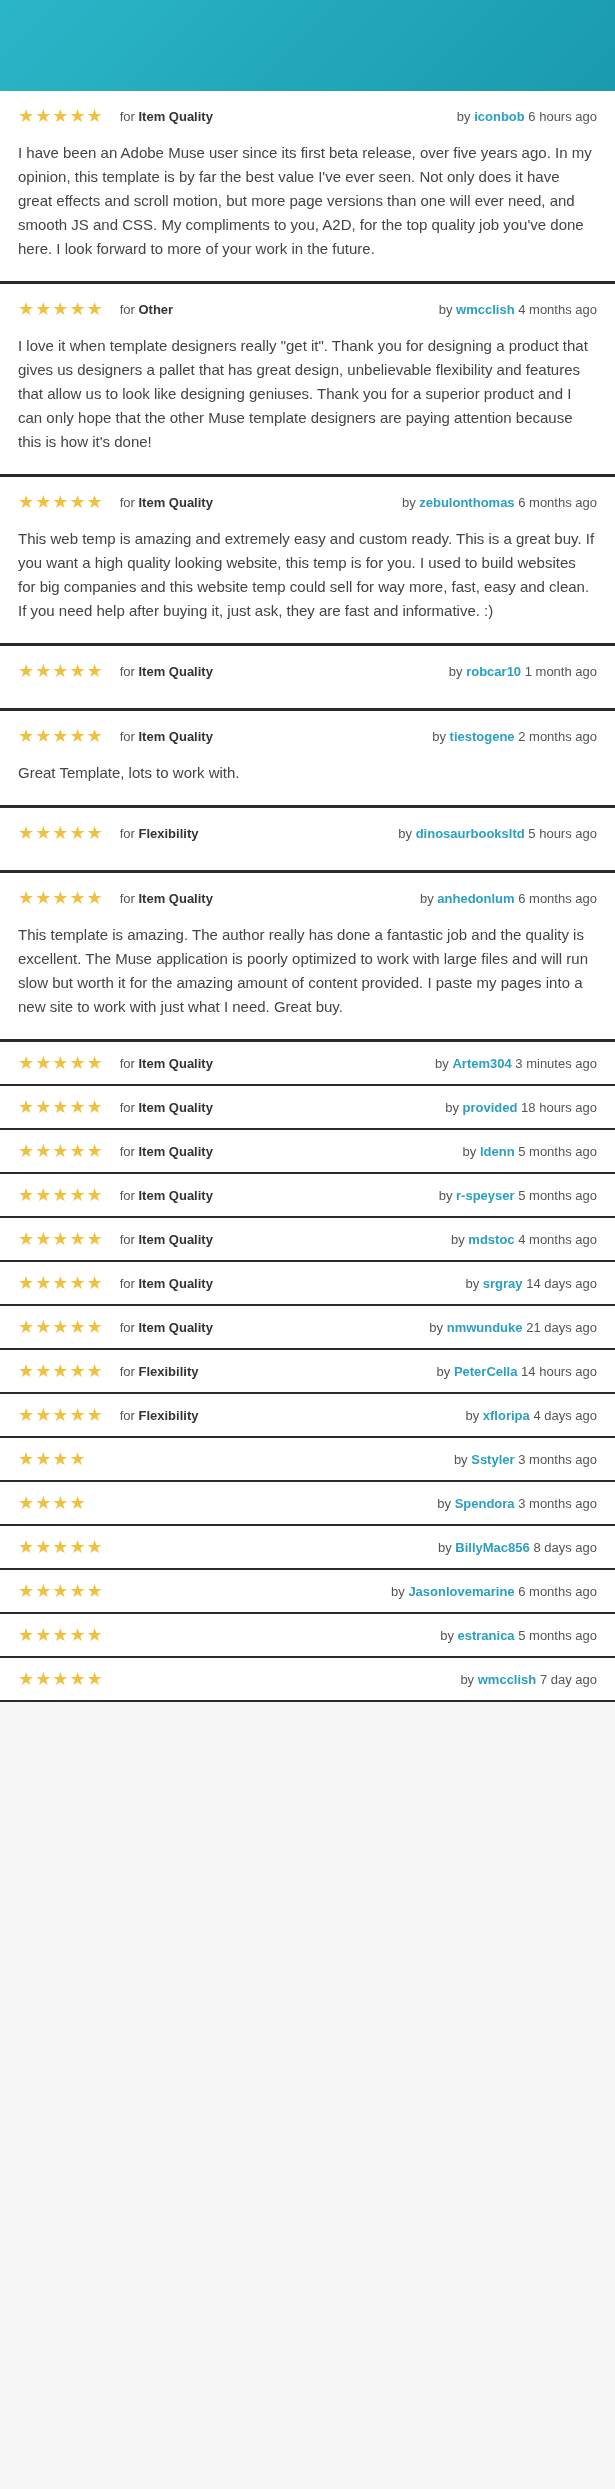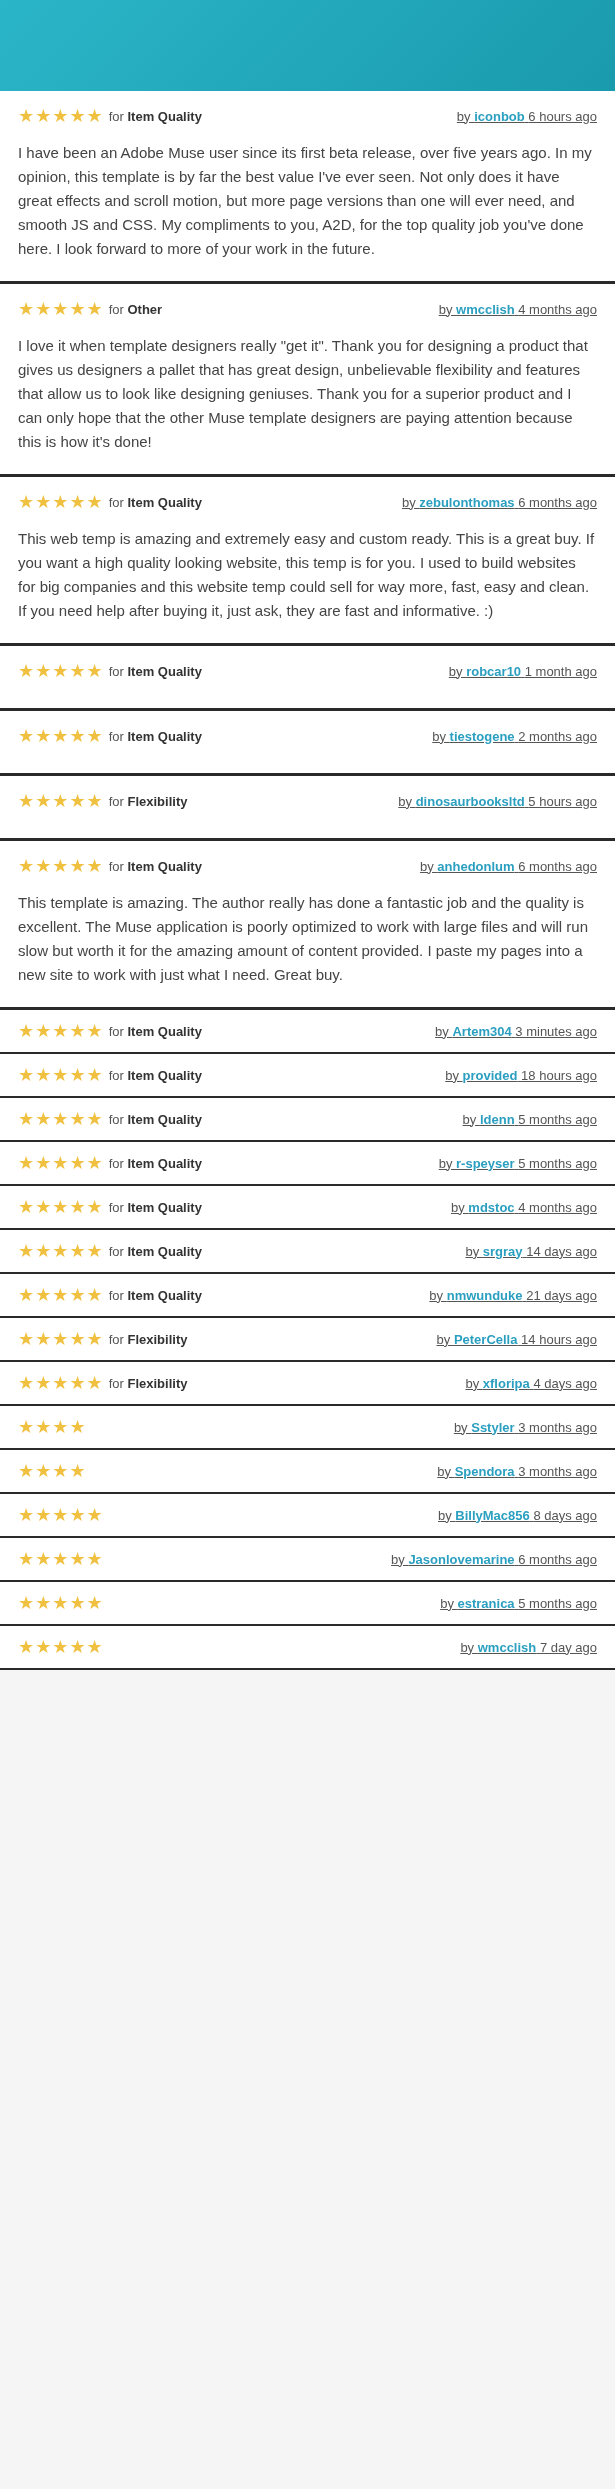--- a/index.html
+++ b/index.html
@@ -42,33 +42,32 @@
 
     .stars {
       color: #f0c040;
       font-size: 18px;
       letter-spacing: 1px;
     }
 
     .for-label {
       color: #555;
       font-size: 13px;
-      margin-left: 1px;
+      margin-left: 12px;
     }
 
     .for-label span {
       font-weight: bold;
       color: #333;
     }
 
     .by-label {
       margin-left: auto;
       font-size: 13px;
       color: #555;
-      text-decoration: underline;
     }
 
     .by-label a {
       color: #2b9fc0;
       text-decoration: none;
       font-weight: bold;
     }
 
     .review-text {
       font-size: 15px;
@@ -126,20 +125,21 @@
         <span class="for-label">for <span>Item Quality</span></span>
         <span class="by-label">by <a href="#">robcar10</a> <span>1 month ago</span></span>
       </div>
     </div>
     <div class="review-section">
       <div class="review-meta">
         <span class="stars">★★★★★</span>
         <span class="for-label">for <span>Item Quality</span></span>
         <span class="by-label">by <a href="#">tiestogene</a> <span>2 months ago</span></span>
       </div>
+      <p class="review-text">Great Template, lots to work with.</p>
     </div>
     <div class="review-section">
       <div class="review-meta">
         <span class="stars">★★★★★</span>
         <span class="for-label">for <span>Flexibility</span></span>
         <span class="by-label">by <a href="#">dinosaurbooksltd</a> <span>5 hours ago</span></span>
       </div>
     </div>
     <div class="review-section">
       <div class="review-meta">

